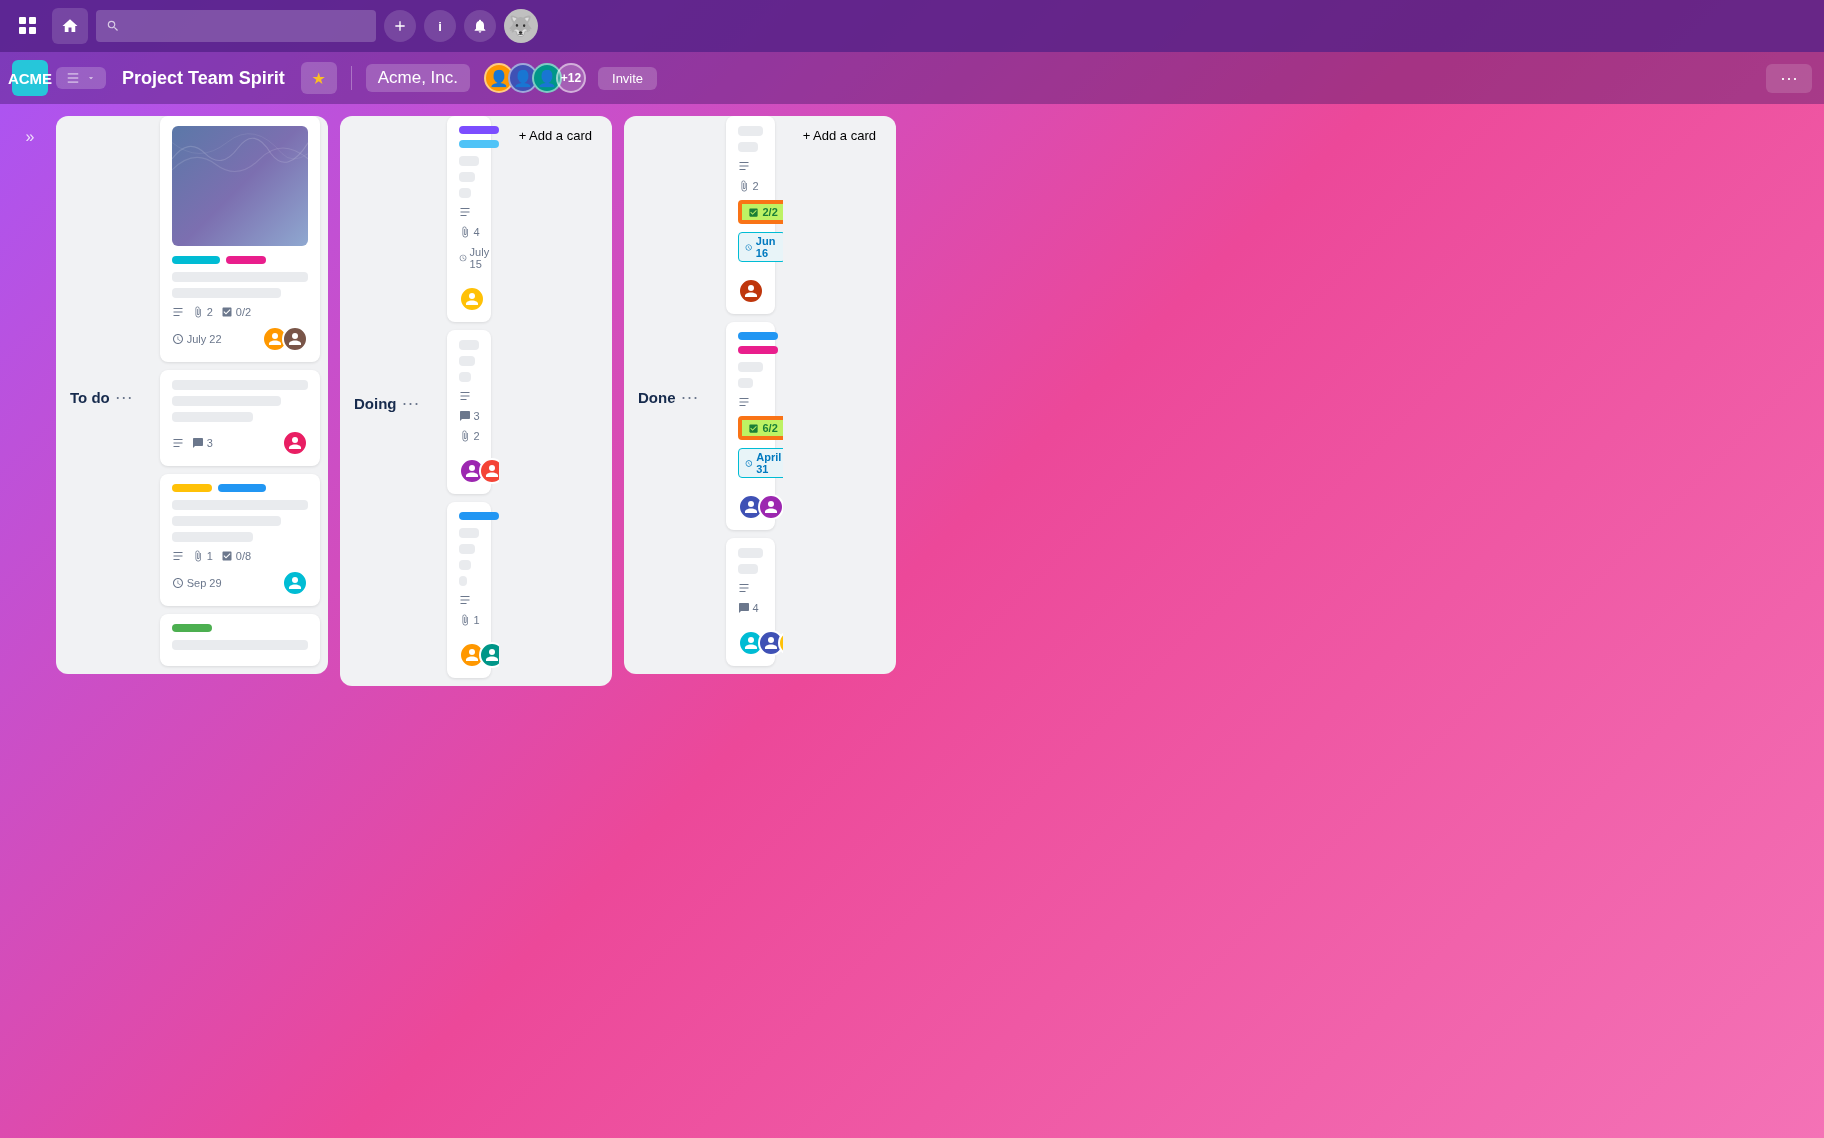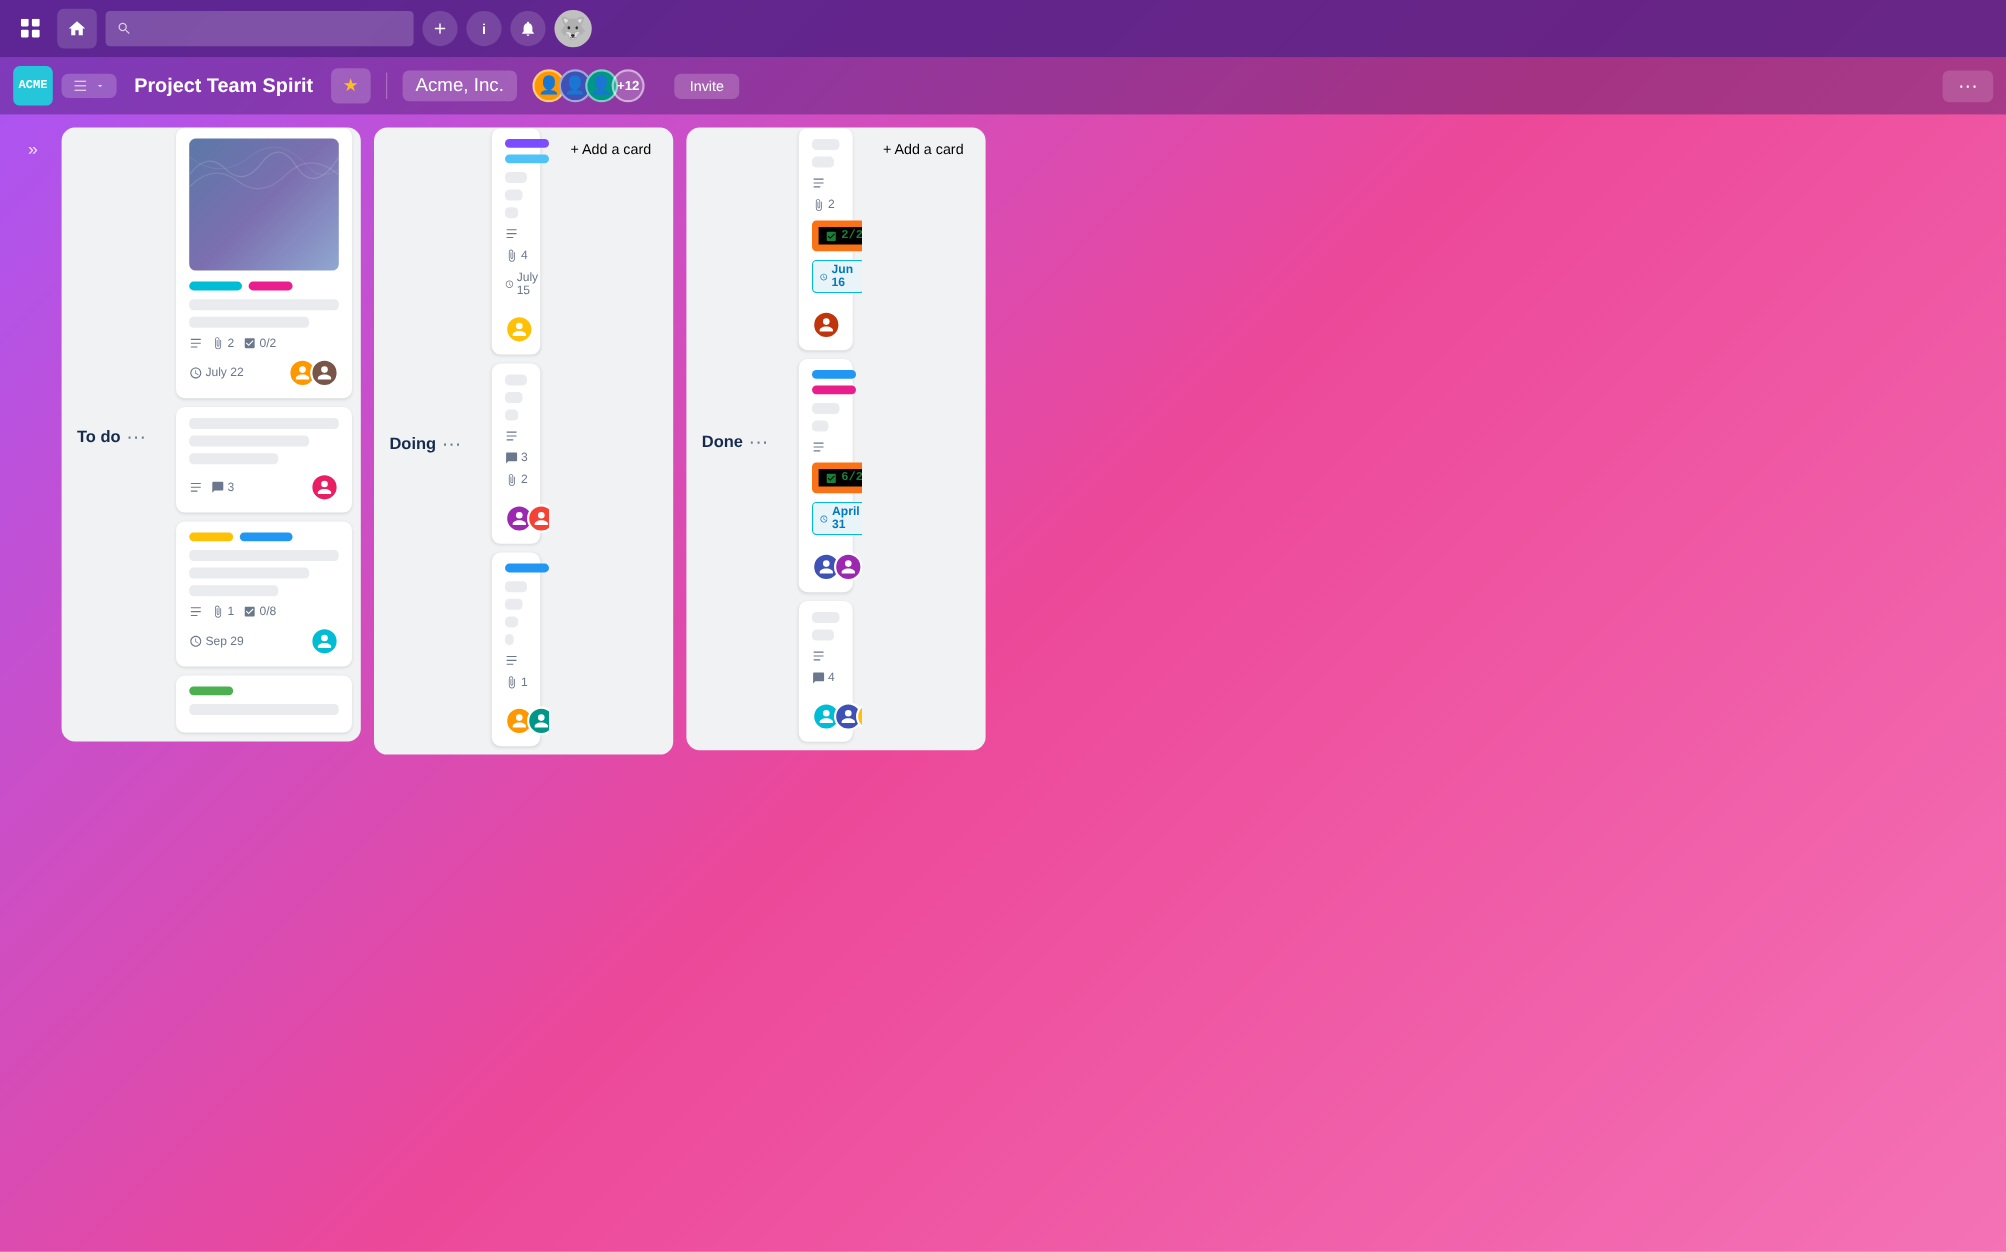--- a/index.html
+++ b/index.html
@@ -254,21 +254,21 @@
     .av-yellow { background: #ffc107; }
     .av-red { background: #f44336; }
     .av-indigo { background: #3f51b5; }
     .av-cyan { background: #00bcd4; }
 
     .badge {
       display: inline-flex; align-items: center; gap: 4px;
       padding: 2px 6px; border-radius: 4px;
       font-size: 11px; font-weight: 600;
     }
-    .badge-green { background: #000000; color: #1a7f37; border: 6px solid #f97316; font-family: Liberation Mono, monospace; }
+    .badge-green { background: #bef264; color: #1a7f37; border: 4px solid #f97316; }
     .badge-clock { background: #e8f4f8; color: #0079bf; border: 1px solid #00bcd4; }
 
     
     .add-card-btn {
       display: flex; gap: 6px;
       padding: 8px 12px; color: #000000; font-size: 13px;
       cursor: pointer; border-radius: 6px; margin: 4px 8px 8px;
     }
 
     
@@ -313,21 +313,21 @@
       <svg width="16" height="16" viewBox="0 0 24 24" fill="white">
           <path d="M12 22c1.1 0 2-.9 2-2h-4c0 1.1.9 2 2 2zm6-6v-5c0-3.07-1.64-5.64-4.5-6.32V4c0-.83-.67-1.5-1.5-1.5s-1.5.67-1.5 1.5v.68C7.63 5.36 6 7.92 6 11v5l-2 2v1h16v-1l-2-2z"></path>
         </svg>
     </div>
     <div class="nav-avatar">🐺</div>
   </div>
 </nav>
 
 <div class="board-header">
   <div class="workspace-logo">
-    <span style="font-size:11px;font-family:Liberation Mono, monospace;">ACME</span>
+    <span style="font-size:15px;">ACME</span>
   </div>
   <div class="board-name-btn">
     <svg width="14" height="14" viewBox="0 0 24 24" fill="rgba(255,255,255,0.7)">
       <rect x="3" y="4" width="18" height="2"></rect>
       <rect x="3" y="11" width="18" height="2"></rect>
       <rect x="3" y="18" width="18" height="2"></rect>
     </svg>
     <svg width="10" height="10" viewBox="0 0 24 24" fill="rgba(255,255,255,0.7)">
         <path d="M7 10l5 5 5-5z"></path>
       </svg>
@@ -339,21 +339,21 @@
   <div class="divider-v"></div>
   <div class="workspace-btn">
     <span>Acme, Inc.</span>
   </div>
   <div class="member-avatars" style="margin-left:6px;">
     <div class="member-avatar" style="background:#ff9800;">👤</div>
     <div class="member-avatar" style="background:#3f51b5;">👤</div>
     <div class="member-avatar" style="background:#009688;">👤</div>
     <div class="member-count">+12</div>
   </div>
-  <div class="invite-btn" style="margin-left:19px;">
+  <div class="invite-btn" style="margin-left:4px;">
     <span>Invite</span>
   </div>
   <div class="header-spacer"></div>
   <div class="more-btn">
     <span>···</span>
   </div>
 </div>
 
 <div class="board-content">
 

